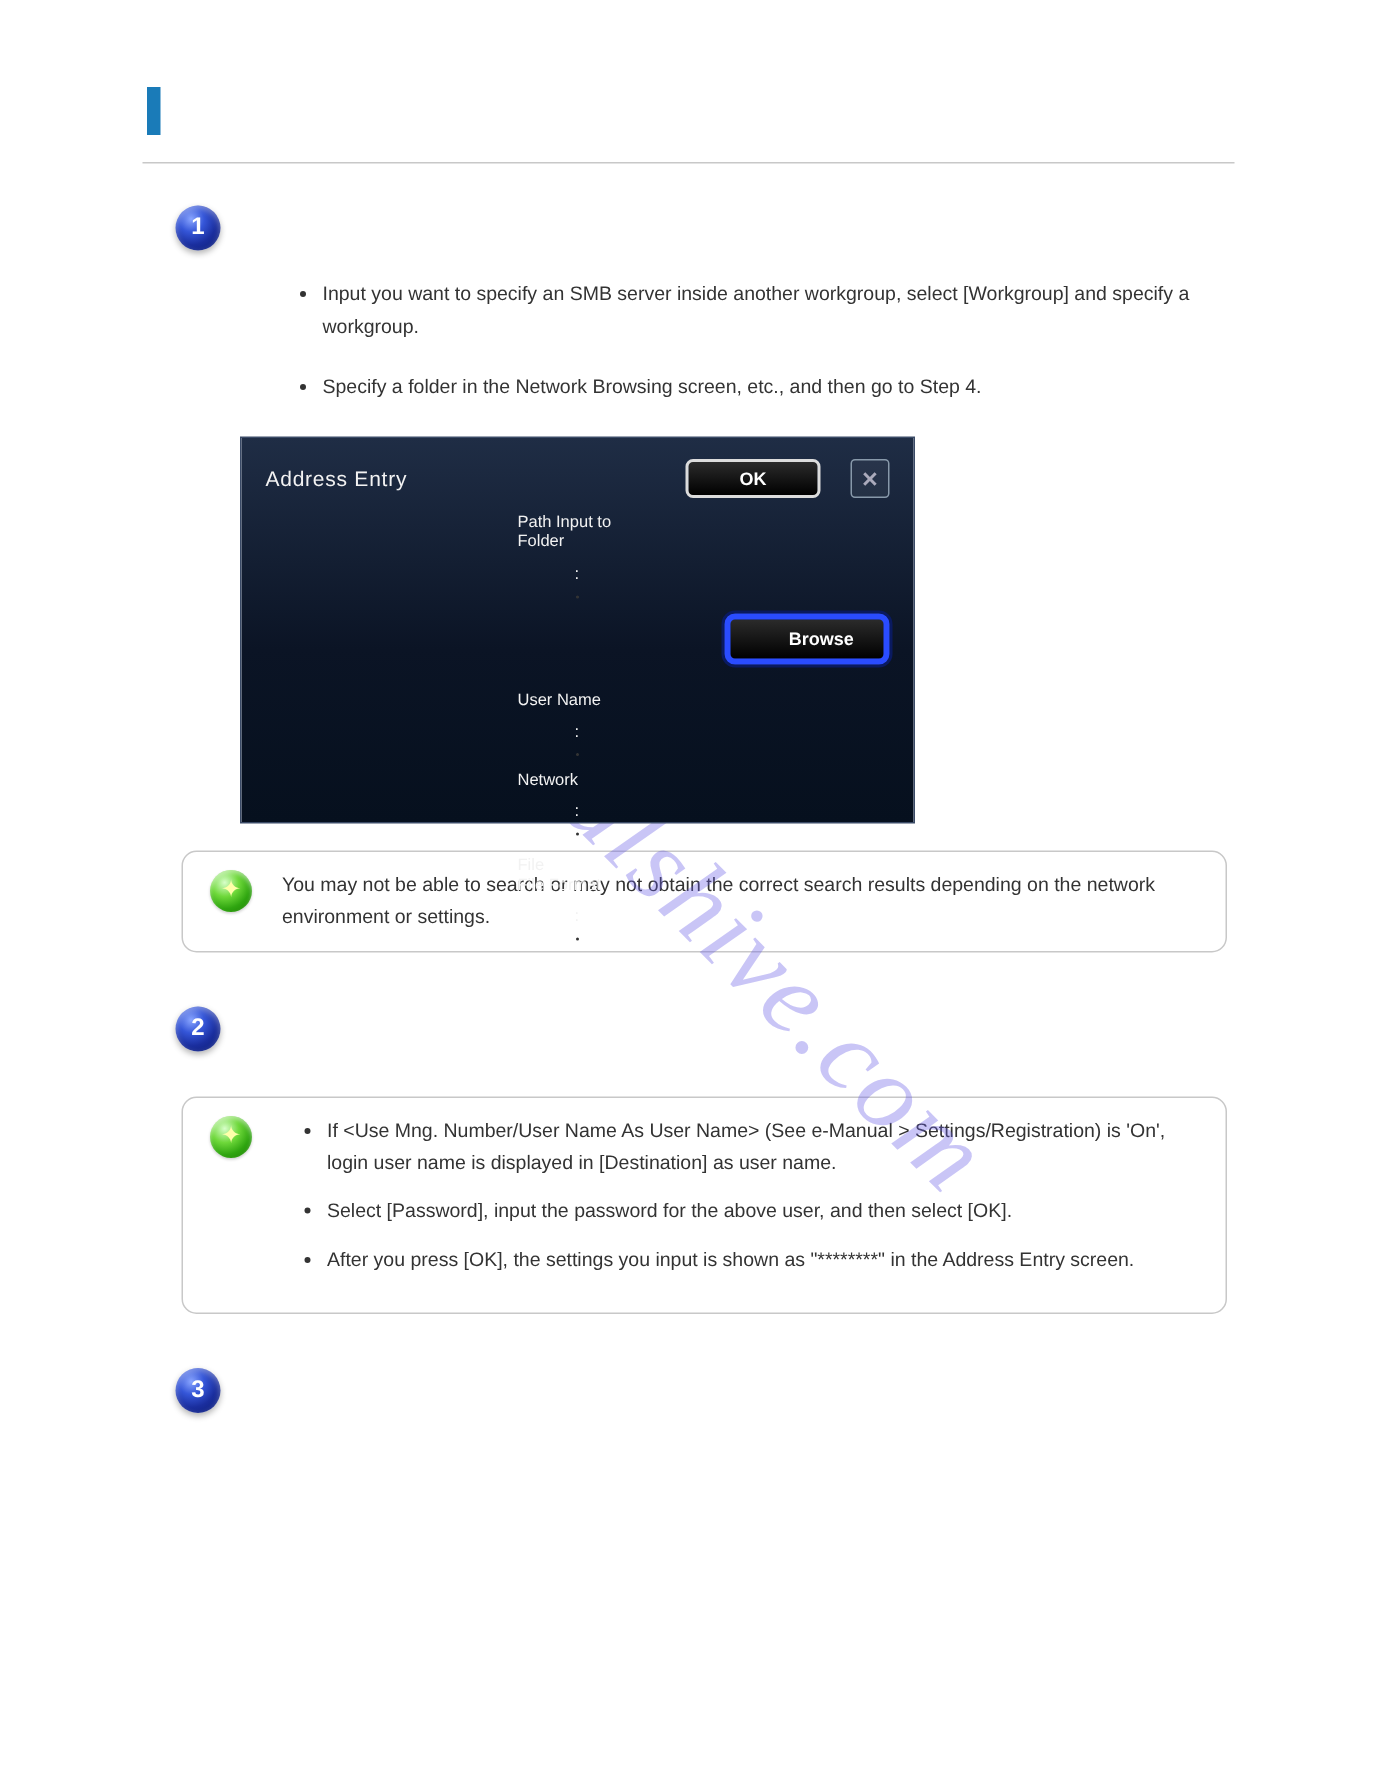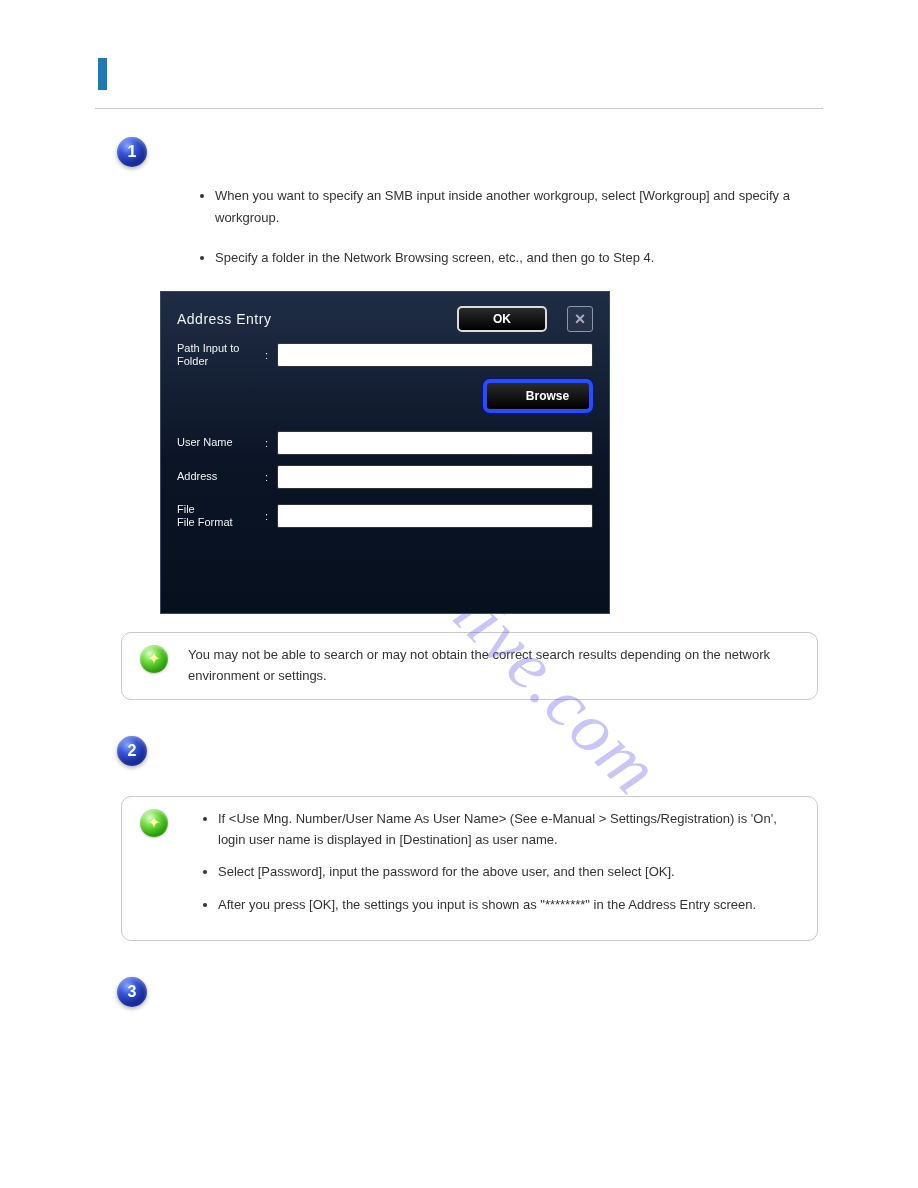--- a/index.html
+++ b/index.html
@@ -56,21 +56,21 @@
       margin-left: 58px;
       margin-right: 20px;
       line-height: 1.7;
     }
     .bullet-list li {
       margin-bottom: 18px;
     }
     
     .dialog {
       width: 450px;
-      height: 323px;
+      height: 258px;
       background: linear-gradient(180deg, #1f2d45 0%, #0b1425 55%, #06101e 100%);
       border: 1px solid #3a4a66;
       margin-left: 65px;
       margin-top: 22px;
       padding: 14px 16px;
       position: relative;
       color: #f2f2f2;
       font-size: 11px;
     }
     .dialog-title {
@@ -93,21 +93,21 @@
     .dialog-close {
       width: 26px; height: 26px;
       border: 1px solid #8899aa;
       border-radius: 3px;
       background: rgba(255,255,255,0.05);
       display:flex; align-items:center; justify-content:center;
       color:#aab;
       font-size:18px;
       font-weight:bold;
     }
-    .dialog-row { display:flex; align-items:center; gap:8px; margin-bottom:10px; }
+    .dialog-row { display:flex; align-items:center; gap:8px; margin-bottom:10px;flex-direction:column; }
     .dialog-label { width:80px; line-height:1.2; }
     .dialog-colon { width:4px; }
     .dialog-input {
       flex:1; height:24px; background:#fff; border-radius:2px;
        border:1px solid #333;
     }
     .dialog-browse-wrap {
       display:flex; justify-content:flex-end; margin-bottom:18px;
     }
     .dialog-browse {
@@ -162,21 +162,21 @@
 
 <div class="accent-bar"></div>
 <hr class="hr">
 
 <div class="watermark">manualshive.com</div>
 
 <div class="step">
   <div class="step-num">1</div>
 </div>
 <ul class="bullet-list" style="margin-left:120px; margin-top:18px;">
-  <li>When you want to specify an SMB input inside another workgroup, select [Workgroup] and specify a workgroup.</li>
+  <li>Input you want to specify an SMB server inside another workgroup, select [Workgroup] and specify a workgroup.</li>
   <li>Specify a folder in the Network Browsing screen, etc., and then go to Step 4.</li>
 </ul>
 
 <div class="dialog">
   <div class="dialog-top">
     <span class="dialog-title">Address Entry</span>
     <div style="display:flex; gap:20px; align-items:center;">
       <div class="dialog-ok">OK</div>
       <div class="dialog-close">×</div>
     </div>
@@ -188,21 +188,21 @@
   </div>
   <div class="dialog-browse-wrap">
     <div class="dialog-browse">Browse</div>
   </div>
   <div class="dialog-row">
     <div class="dialog-label">User Name</div>
     <div class="dialog-colon">:</div>
     <div class="dialog-input"></div>
   </div>
   <div class="dialog-row">
-    <div class="dialog-label">Address</div>
+    <div class="dialog-label">Network</div>
     <div class="dialog-colon">:</div>
     <div class="dialog-input"></div>
   </div>
   <div class="dialog-row" style="margin-top:14px;">
     <div class="dialog-label" style="white-space:pre-line;">File
 File Format</div>
     <div class="dialog-colon">:</div>
     <div class="dialog-input"></div>
   </div>
 </div>

